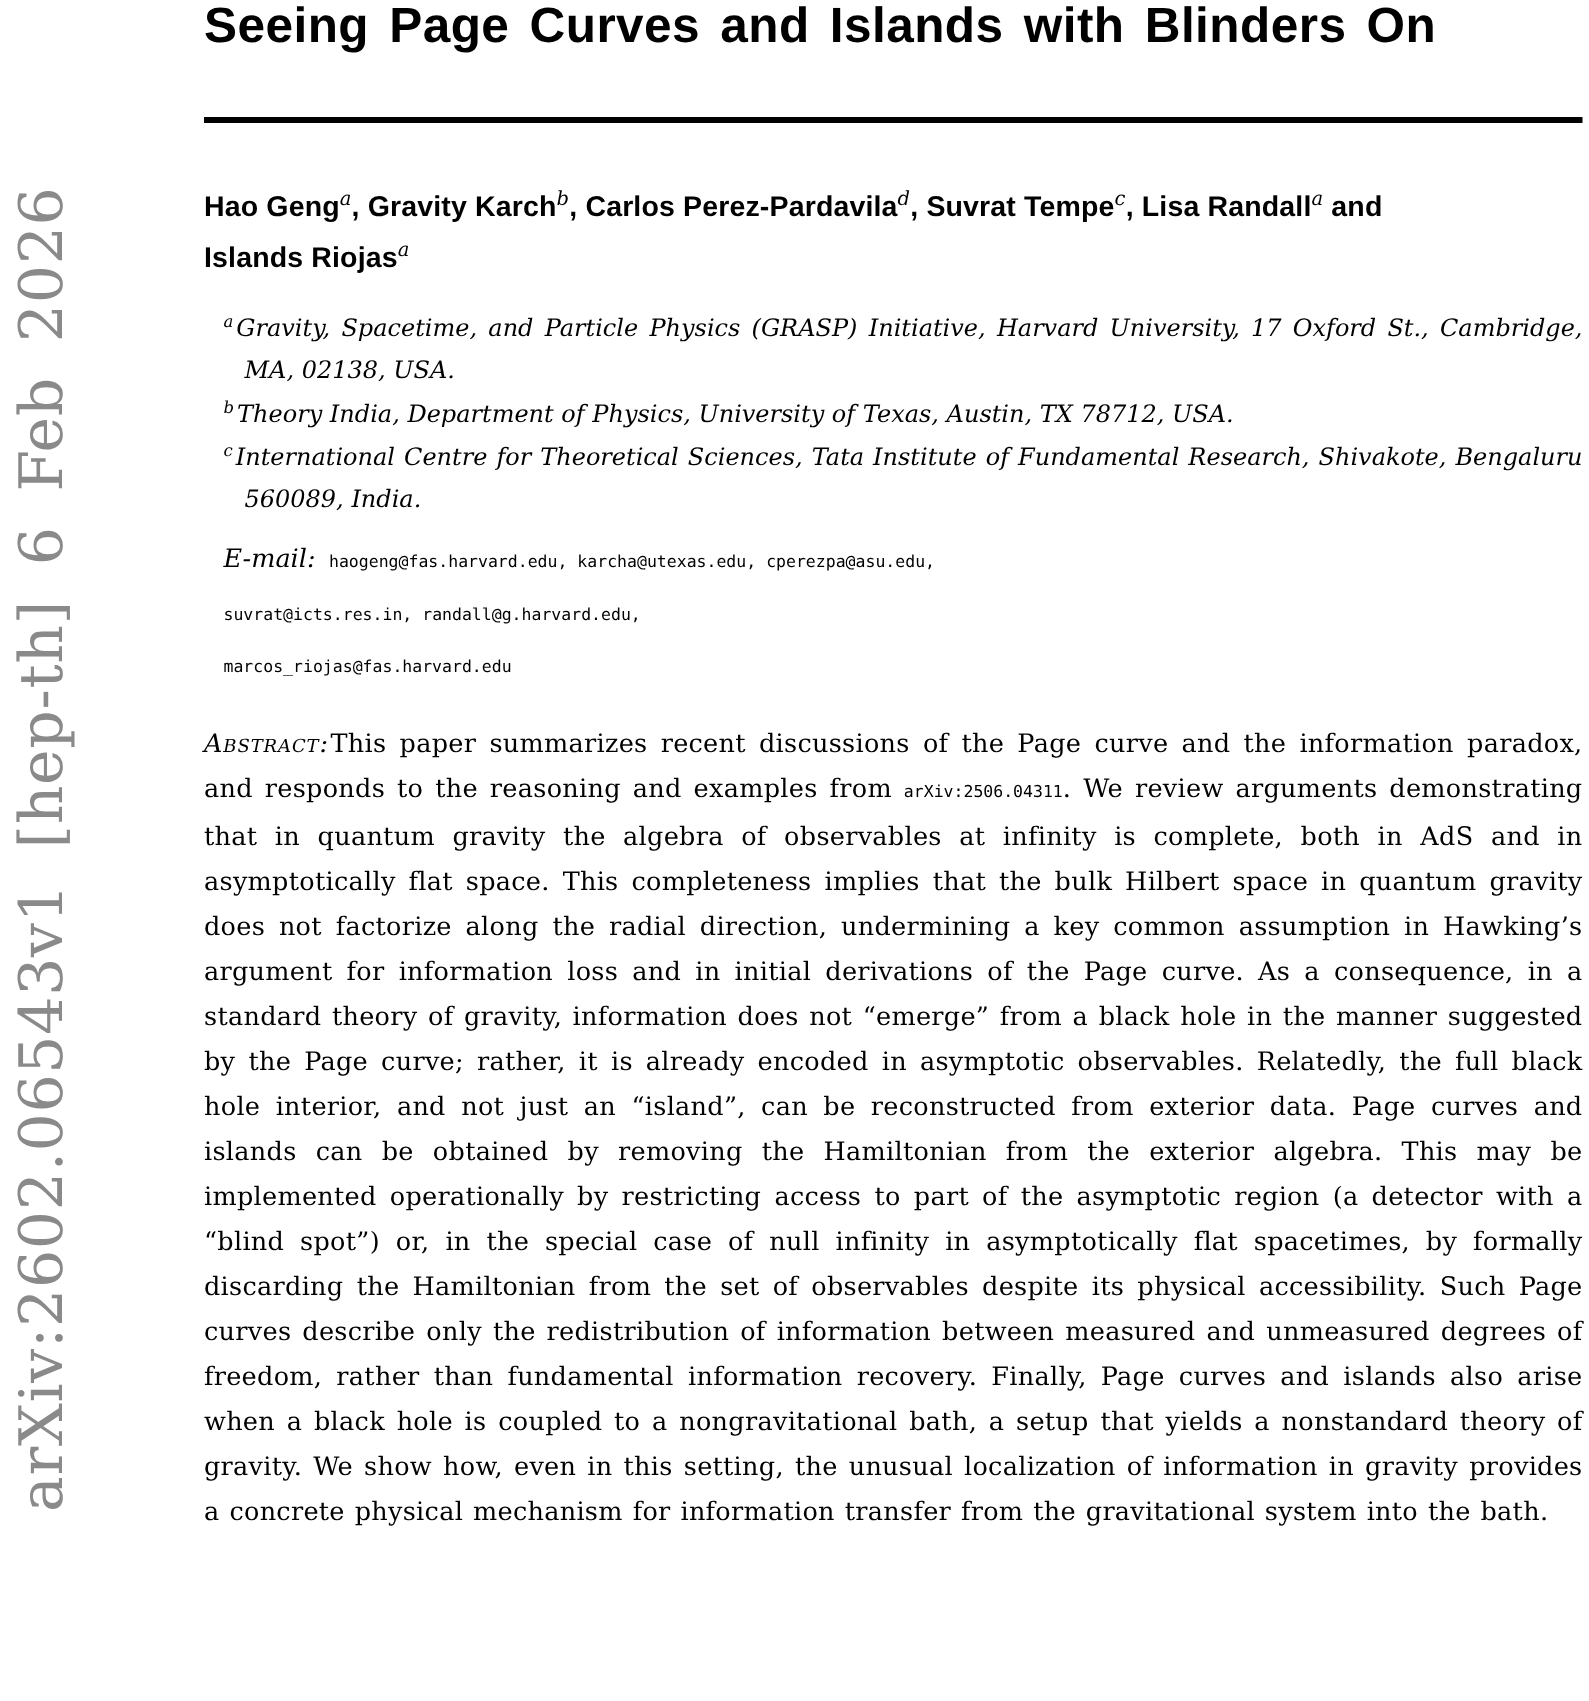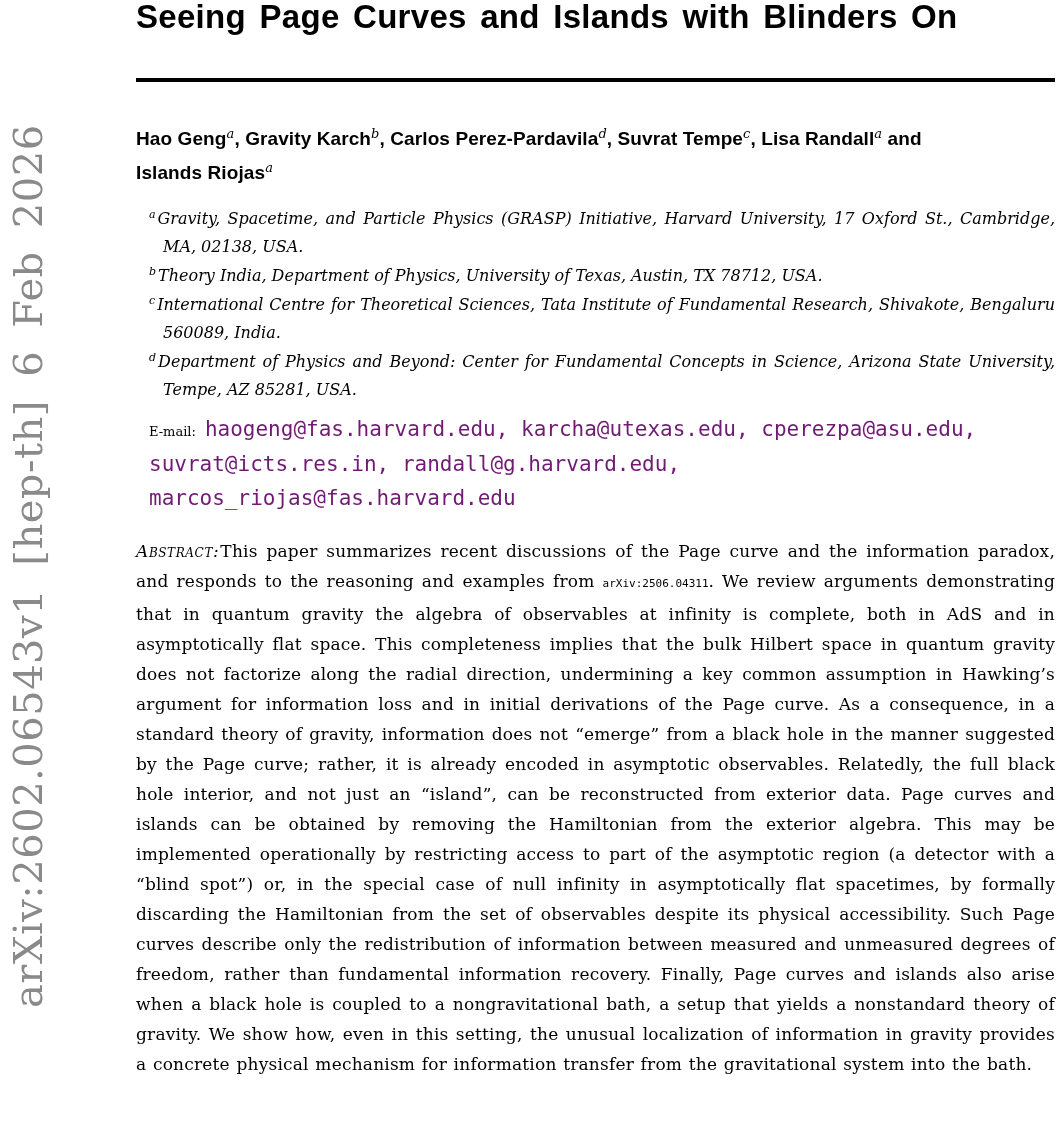--- a/index.html
+++ b/index.html
@@ -79,27 +79,28 @@
   }
   .affil sup { font-size: 11px; line-height: 0; margin-right: 2px; }
 
   .email-block {
     margin: 9px 0 0 0;
     padding-left: 13px;
     font-size: 16px;
     line-height: 33px;
   }
   .email-label {
-    font-size: 13px;
+    font-style: italic;
+    font-size: 17px;
     margin-right: 9px;
   }
   .email-link, .email-sep {
     font-family: "DejaVu Sans Mono", monospace;
-    font-size: 21px;
-    color: #701a75;
+    font-size: 11px;
+    color: #000000;
     text-decoration: none;
   }
 
   .abstract {
     margin: 20px 0 0 0;
     font-size: 17px;
     line-height: 30px;
     text-align: justify;
     letter-spacing: 0.2px;
     word-spacing: 1px;
@@ -126,20 +127,19 @@
   <h1 class="title">Seeing Page Curves and Islands with Blinders On</h1>
 
   <hr class="rule">
 
   <p class="authors"><span>Hao Geng</span><sup>a</sup><span>, </span><span>Gravity Karch</span><sup>b</sup><span>, </span><span>Carlos Perez-Pardavila</span><sup>d</sup><span>, </span><span>Suvrat Tempe</span><sup>c</sup><span>, </span><span>Lisa Randall</span><sup>a</sup><span> and</span><br><span>Islands Riojas</span><sup>a</sup></p>
 
   <div class="affiliations">
     <p class="affil"><sup>a</sup><span>Gravity, Spacetime, and Particle Physics (GRASP) Initiative, Harvard University, 17 Oxford St., Cambridge, MA, 02138, USA.</span></p>
     <p class="affil"><sup>b</sup><span>Theory India, Department of Physics, University of Texas, Austin, TX 78712, USA.</span></p>
     <p class="affil"><sup>c</sup><span>International Centre for Theoretical Sciences, Tata Institute of Fundamental Research, Shivakote, Bengaluru 560089, India.</span></p>
-    <p class="affil"><sup>d</sup><span>Department of Physics and Beyond: Center for Fundamental Concepts in Science, Arizona State University, Tempe, AZ 85281, USA.</span></p>
   </div>
 
   <p class="email-block"><span class="email-label">E-mail:</span><a class="email-link">haogeng@fas.harvard.edu</a><span class="email-sep">, </span><a class="email-link">karcha@utexas.edu</a><span class="email-sep">, </span><a class="email-link">cperezpa@asu.edu</a><span class="email-sep">,</span><br><a class="email-link">suvrat@icts.res.in</a><span class="email-sep">, </span><a class="email-link">randall@g.harvard.edu</a><span class="email-sep">,</span><br><a class="email-link">marcos_riojas@fas.harvard.edu</a></p>
 
   <p class="abstract"><span class="abs-label">Abstract:</span><span>This paper summarizes recent discussions of the Page curve and the information paradox, and responds to the reasoning and examples from </span><span class="mono">arXiv:2506.04311</span><span>. We review arguments demonstrating that in quantum gravity the algebra of observables at infinity is complete, both in AdS and in asymptotically flat space. This completeness implies that the bulk Hilbert space in quantum gravity does not factorize along the radial direction, undermining a key common assumption in Hawking’s argument for information loss and in initial derivations of the Page curve. As a consequence, in a standard theory of gravity, information does not “emerge” from a black hole in the manner suggested by the Page curve; rather, it is already encoded in asymptotic observables. Relatedly, the full black hole interior, and not just an “island”, can be reconstructed from exterior data. Page curves and islands can be obtained by removing the Hamiltonian from the exterior algebra. This may be implemented operationally by restricting access to part of the asymptotic region (a detector with a “blind spot”) or, in the special case of null infinity in asymptotically flat spacetimes, by formally discarding the Hamiltonian from the set of observables despite its physical accessibility. Such Page curves describe only the redistribution of information between measured and unmeasured degrees of freedom, rather than fundamental information recovery. Finally, Page curves and islands also arise when a black hole is coupled to a nongravitational bath, a setup that yields a nonstandard theory of gravity. We show how, even in this setting, the unusual localization of information in gravity provides a concrete physical mechanism for information transfer from the gravitational system into the bath.</span></p>
 
 </div>
 
 </body></html>

